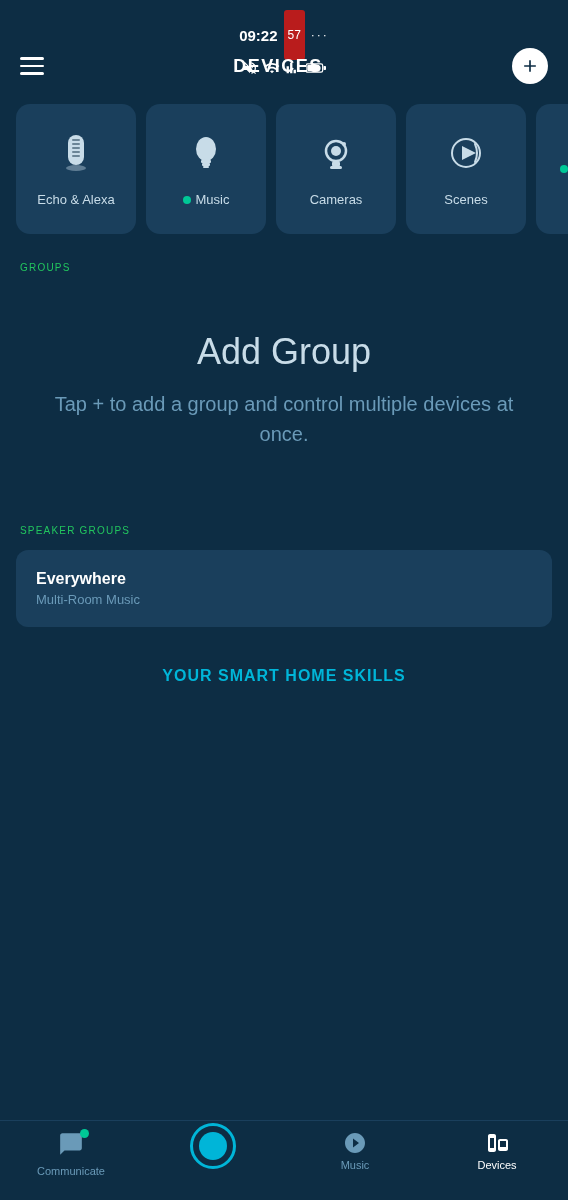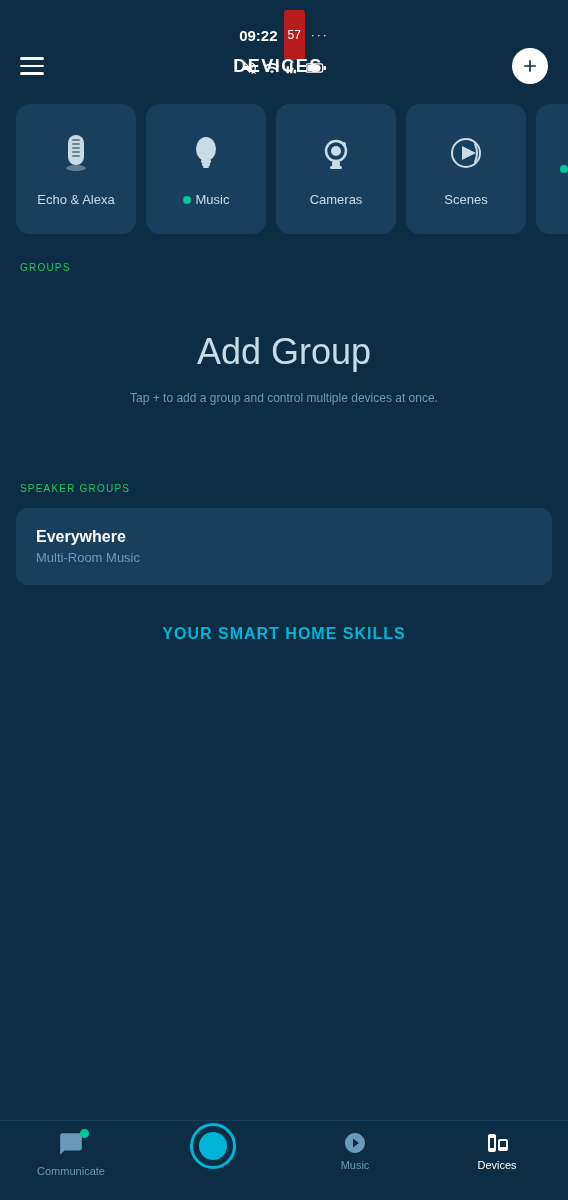--- a/index.html
+++ b/index.html
@@ -137,21 +137,21 @@
       padding: 50px 40px 60px;
       text-align: center;
     }
     .add-group-title {
       font-size: 36px;
       font-weight: 400;
       color: #c8dce8;
       margin-bottom: 16px;
     }
     .add-group-subtitle {
-      font-size: 12px;
+      font-size: 20px;
       color: #6a9ab8;
       line-height: 1.5;
       text-align: center;
     }
 
     
     .speaker-card {
       margin: 6px 16px 16px;
       background: #1a3f5c;
       border-radius: 12px;

